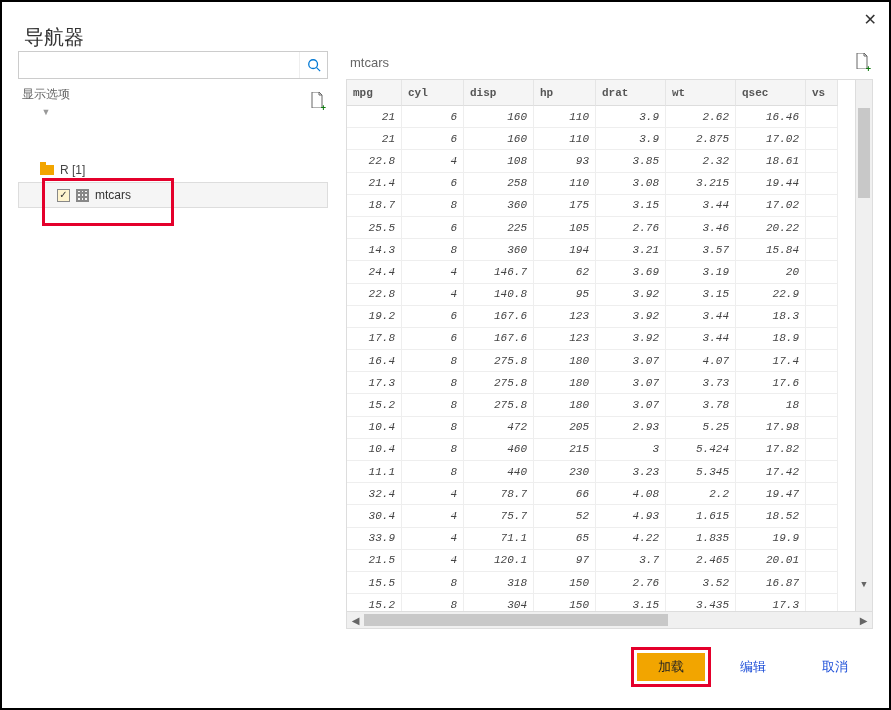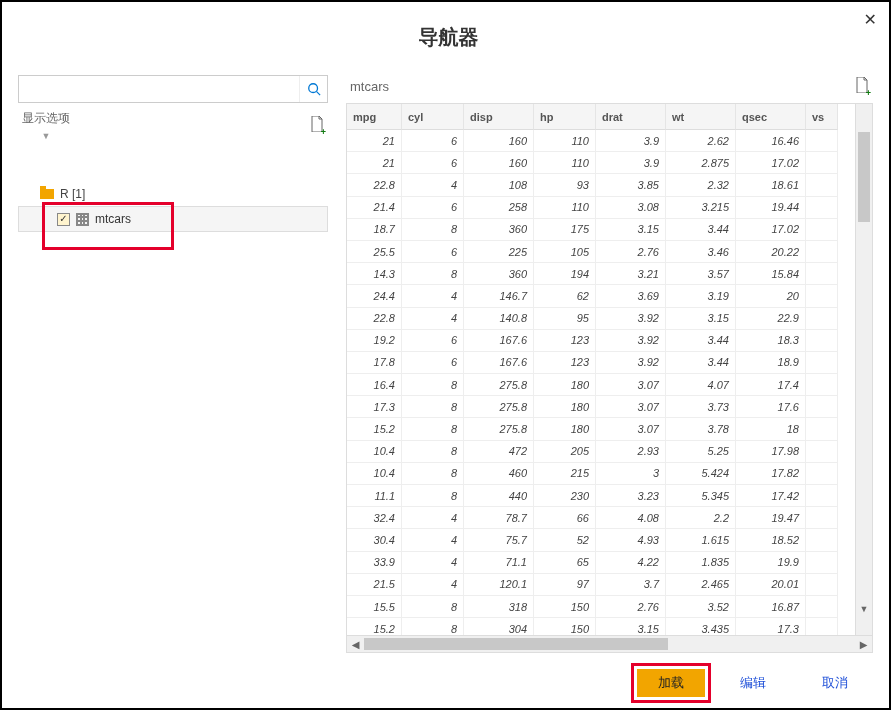--- a/index.html
+++ b/index.html
@@ -1,19 +1,19 @@
 <!DOCTYPE html>
 <html><head>
   <meta charset="utf-8">
   <style>
     * { box-sizing: border-box; margin: 0; padding: 0; }
     body { font-family: "Segoe UI", -apple-system, sans-serif; font-size: 12px; color: #333; background: #fff; }
     .outer-border { border: 2px solid #000; width: 891px; height: 710px; position: relative; background: #fff; padding: 14px 16px; }
     .close-x { position: absolute; top: 8px; right: 12px; font-size: 16px; cursor: pointer; color: #333; font-family: Arial; }
-    .dialog-title { font-size: 20px; font-weight: 700; color: #333; margin-bottom: 24px; margin-top: 8px; margin-left: 6px; text-align: center; }
+    .dialog-title { font-size: 20px; font-weight: 400; color: #333; margin-top: 8px; margin-left: 6px; }
     .main-layout { display: flex; gap: 18px; height: 578px; }
     .left-panel { width: 310px; display: flex; flex-direction: column; }
     .search-row { display: flex; align-items: stretch; border: 1px solid #ccc; height: 28px; margin-bottom: 8px; }
     .search-input { flex: 1; border: none; outline: none; padding: 0 8px; font-size: 12px; }
     .search-btn { width: 28px; display: flex; align-items: center; justify-content: center; border-left: 1px solid #eee; color: #0078D4; cursor: pointer; }
     .options-row { display: flex; align-items: center; justify-content: space-between; height: 28px; margin-bottom: 6px; padding: 0 4px; }
     .options-left { display: flex; align-items: center; gap: 4px; color: #666; cursor: pointer; flex-direction: column; }
     .caret-down { font-size: 9px; color: #999; }
     .refresh-icon { color: #555; cursor: pointer; }
     .tree-area { flex: 1; position: relative; }
@@ -25,34 +25,34 @@
     .highlight-box { position: absolute; border: 3px solid #E4002B; pointer-events: none; }
     .hl-tree { top: -4px; left: 24px; width: 132px; height: 48px; }
     .cb { width: 13px; height: 13px; border: 1px solid #888; background: #FFF4CE; display: flex; align-items: center; justify-content: center; color: #333; font-size: 10px; line-height: 1; }
     .table-mini { display: grid; grid-template-columns: 1fr 1fr 1fr; grid-template-rows: 1fr 1fr 1fr; width: 13px; height: 13px; border: 1px solid #888; gap: 0; }
     .table-mini > span { border: 0.5px solid #888; }
     .right-panel { flex: 1; display: flex; flex-direction: column; min-width: 0; }
     .preview-header { display: flex; align-items: center; justify-content: space-between; height: 28px; padding: 0 4px 6px 4px; }
     .preview-title { color: #666; font-size: 13px; }
     .preview-refresh { color: #555; cursor: pointer; position: relative; }
     .preview-refresh .plus { color: #107C10; font-size: 9px; position: absolute; right: -2px; bottom: -2px; font-weight: bold; }
-    .grid-wrap { flex: 1; border: 1px solid #ddd; overflow: hidden; display: flex; position: relative; }
+    .grid-wrap { flex: 1; border: 1px solid #ddd; overflow: hidden; display: flex; position: relative; font-family: Liberation Mono, monospace; }
     .grid-scroll { flex: 1; overflow: hidden; }
     .grid { display: grid; grid-template-columns: 55px 62px 70px 62px 70px 70px 70px 32px; }
     .gh { background: #f5f5f5; border-right: 1px solid #e5e5e5; border-bottom: 1px solid #ddd; padding: 4px 6px; font-weight: 600; color: #555; font-size: 11px; text-align: left; height: 26px; display: flex; align-items: center; }
     .gc { border-right: 1px solid #eee; border-bottom: 1px solid #eee; padding: 3px 6px; text-align: right; font-style: italic; color: #444; font-size: 11px; height: 22.2px; display: flex; align-items: center; justify-content: flex-end; }
     .vscroll { width: 17px; background: #f0f0f0; border-left: 1px solid #ddd; position: relative; }
     .vthumb { position: absolute; left: 2px; right: 2px; top: 28px; height: 90px; background: #c8c8c8; }
     .varrow { position: absolute; left: 0; right: 0; height: 17px; display: flex; align-items: center; justify-content: center; color: #666; font-size: 9px; }
     .va-dn { bottom: 18px; }
     .hscroll-row { height: 17px; background: #f0f0f0; border: 1px solid #ddd; border-top: none; display: flex; align-items: center; position: relative; }
     .harrow { width: 17px; display: flex; align-items: center; justify-content: center; color: #666; font-size: 10px; cursor: pointer; }
     .htrack { flex: 1; position: relative; height: 100%; }
     .hthumb { position: absolute; top: 2px; bottom: 2px; left: 0; width: 62%; background: #c8c8c8; }
-    .footer { display: flex; justify-content: flex-end; align-items: center; gap: 14px; margin-top: 16px; padding-right: 4px; position: relative; }
+    .footer { display: flex; justify-content: flex-end; align-items: center; gap: 14px; margin-top: 24px; padding-right: 4px; position: relative; }
     .btn { min-width: 68px; height: 28px; padding: 0 14px; border: none; background: #fff; color: #1d4ed8; cursor: pointer; font-size: 13px; display: flex; align-items: center; justify-content: center; }
     .btn-primary { background: #F2A500; color: #222; font-weight: 400; }
     .btn-wrap { position: relative; }
     .hl-load { position: absolute; border: 3px solid #E4002B; top: -6px; left: -6px; right: -6px; bottom: -6px; pointer-events: none; }
     svg.doc-icon { width: 14px; height: 16px; }
   </style>
 </head>
 <body>
 
 <div class="outer-border">

